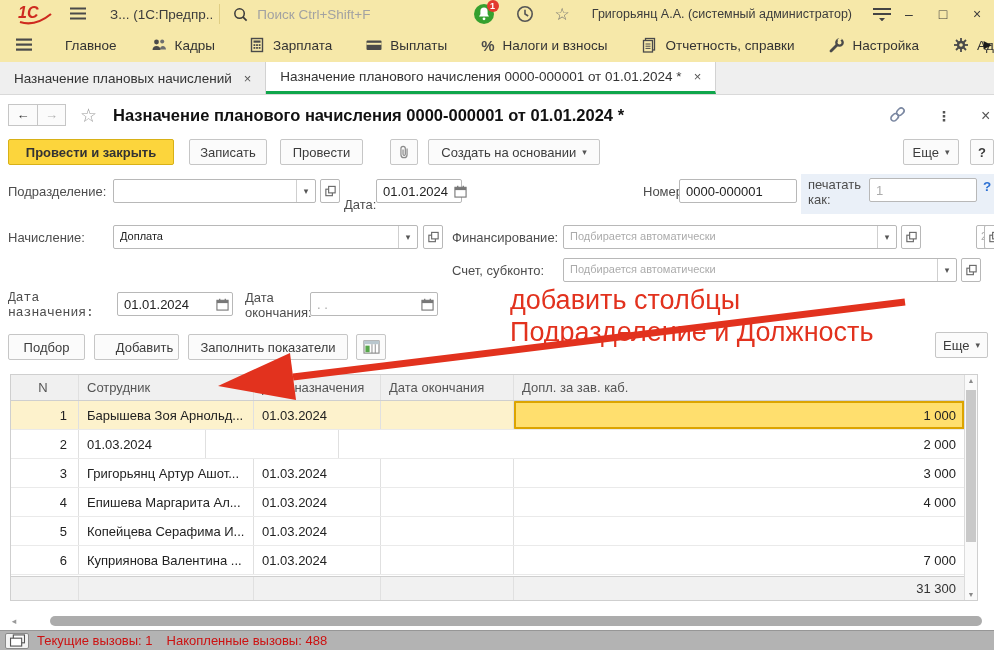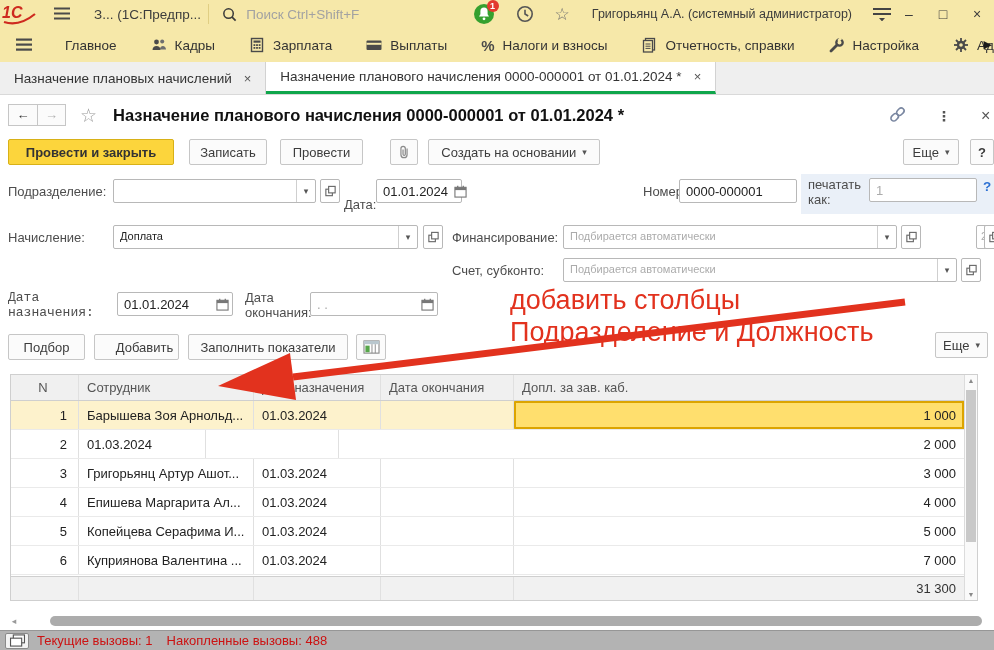--- a/index.html
+++ b/index.html
@@ -2,21 +2,21 @@
 <html><head>
 <meta charset="utf-8">
 <style>
   * { margin:0; padding:0; box-sizing:border-box; }
   html,body { background:#e8e8e8; }
   body { font-family:"Liberation Sans","DejaVu Sans",sans-serif; font-size:13px; color:#333; }
   .window { position:relative; width:994px; height:650px; background:#fff; overflow:hidden; }
 
   
   .titlebar { position:absolute; left:0; top:0; width:994px; height:28px; background:#F6E8A9; display:flex; align-items:center; }
-  .logo { margin-left:0; width:38px; height:22px;text-align:center; }
+  .logo { margin-left:16px; width:38px; height:22px;text-align:center; }
   .tb-burger { margin-left:14px; width:20px; height:14px; cursor:pointer; }
   .app-tab { margin-left:22px; width:120px; color:#3c3c3c; font-size:13.5px; white-space:nowrap; overflow:hidden; }
   .tb-sep { width:1px; height:20px; background:#E0CE83; margin:0 6px; }
   .search { display:flex; align-items:center; width:278px; height:28px; padding-left:6px; }
   .search svg { width:17px; height:17px; }
   .search-ph { margin-left:8px; color:#A2A2A2; font-size:13.5px; }
   .tb-right { display:flex; align-items:center; flex:1; }
   .bell-wrap { position:relative; width:22px; height:22px; margin-left:6px; cursor:pointer; }
   .badge { position:absolute; top:-3px; right:-4px; min-width:12px; height:12px; border-radius:6px; background:#E23A2E; color:#fff; font-size:9px; font-weight:bold; text-align:center; line-height:12px; padding:0 2px; }
   .tb-ic { margin-left:20px; cursor:pointer; display:flex; align-items:center; }
@@ -486,21 +486,20 @@
         <div class="cell c1">Епишева Маргарита Ал...</div>
         <div class="cell c2">01.03.2024</div>
         <div class="cell c3"></div>
         <div class="cell c4 amt">4 000</div>
       </div>
       <div class="grow trow">
         <div class="cell c0">5</div>
         <div class="cell c1">Копейцева Серафима И...</div>
         <div class="cell c2">01.03.2024</div>
         <div class="cell c3"></div>
-        <div class="cell c4 amt">5 000</div>
       </div>
       <div class="grow trow">
         <div class="cell c0">6</div>
         <div class="cell c1">Куприянова Валентина ...</div>
         <div class="cell c2">01.03.2024</div>
         <div class="cell c3"></div>
         <div class="cell c4 amt">7 000</div>
       </div>
 
       <div class="gtotal">

